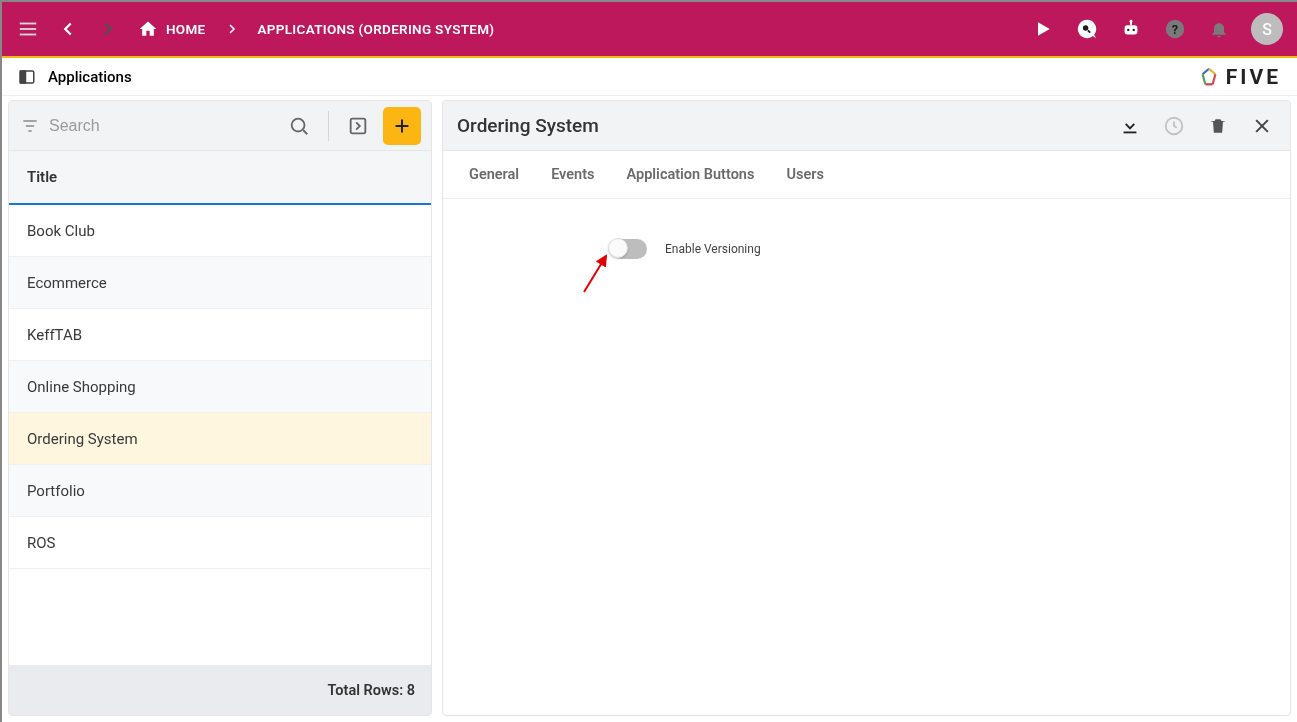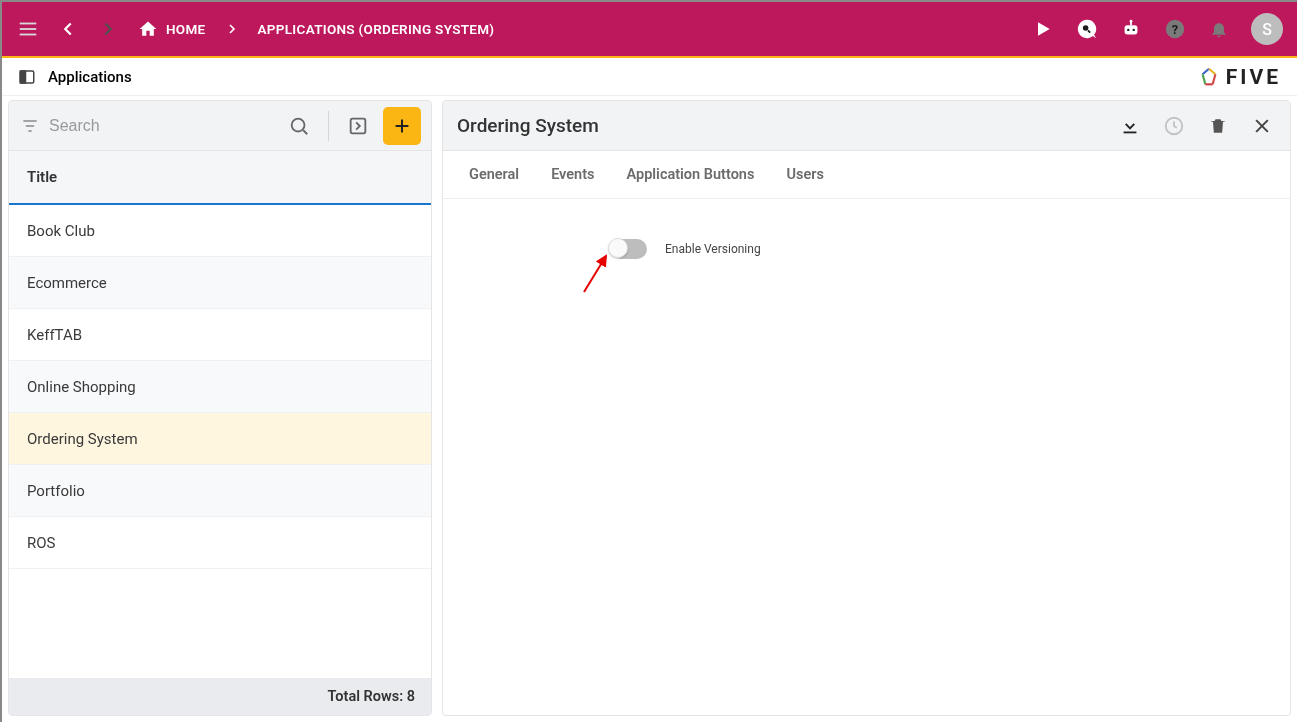--- a/index.html
+++ b/index.html
@@ -27,21 +27,21 @@
   .searchbar input { flex:1; border:none; background:transparent; font-size:16px; color:#333; outline:none; }
   .searchbar input::placeholder { color:#9a9a9a; }
   .searchbar .ic-btn { width:34px; height:34px; display:flex; align-items:center; justify-content:center; cursor:pointer; color:#5a5a5a;}
   .searchbar .vdiv { width:1px; height:30px; background:#d6d6d6; margin:0 4px;}
   .searchbar .add-btn { width:38px; height:38px; background:#fcb614; border-radius:5px; display:flex; align-items:center; justify-content:center; cursor:pointer; color:#222;}
   .col-header { height:54px; background:#f4f6f8; display:flex; align-items:center; padding:0 18px; font-weight:600; color:#333; border-bottom:2px solid #1976d2; font-size:15px;}
   .list { flex:1; overflow:auto; }
   .row { height:52px; display:flex; align-items:center; padding:0 18px; border-bottom:1px solid #eef0f2; font-size:15px; color:#3a3a3a; cursor:pointer; }
   .row:nth-child(even) { background:#f8f9fb; }
   .row.selected { background:#fff6e0 !important; }
-  .footer { height:37px; background:#e9ebee; display:flex; align-items:center; justify-content:flex-end; padding:0 16px; font-size:14.5px; font-weight:600; color:#333;}
+  .footer { height:50px; background:#e9ebee; display:flex; align-items:center; justify-content:flex-end; padding:0 16px; font-size:14.5px; font-weight:600; color:#333;}
   
   .right-panel { flex:1; border:1px solid #e5e5e5; border-radius:4px; background:#fff; display:flex; flex-direction:column; overflow:hidden;}
   .detail-header { height:50px; background:#f1f3f5; display:flex; align-items:center; padding:0 14px; border-bottom:1px solid #e5e5e5;}
   .detail-header h2 { font-size:19px; font-weight:500; color:#333;}
   .detail-header .spacer { flex:1; }
   .detail-header .hic { width:28px; height:28px; display:flex; align-items:center; justify-content:center; margin-left:16px; cursor:pointer; color:#555;}
   .detail-header .hic.disabled { color:#c2c2c2; }
   .tabs { height:48px; display:flex; align-items:stretch; padding:0 10px; border-bottom:1px solid #eceef0;}
   .tab { padding:0 16px; display:flex; align-items:center; font-size:14.5px; font-weight:600; color:#6b6b6b; cursor:pointer; position:relative;}
   .tab.active { color:#1976d2; }

